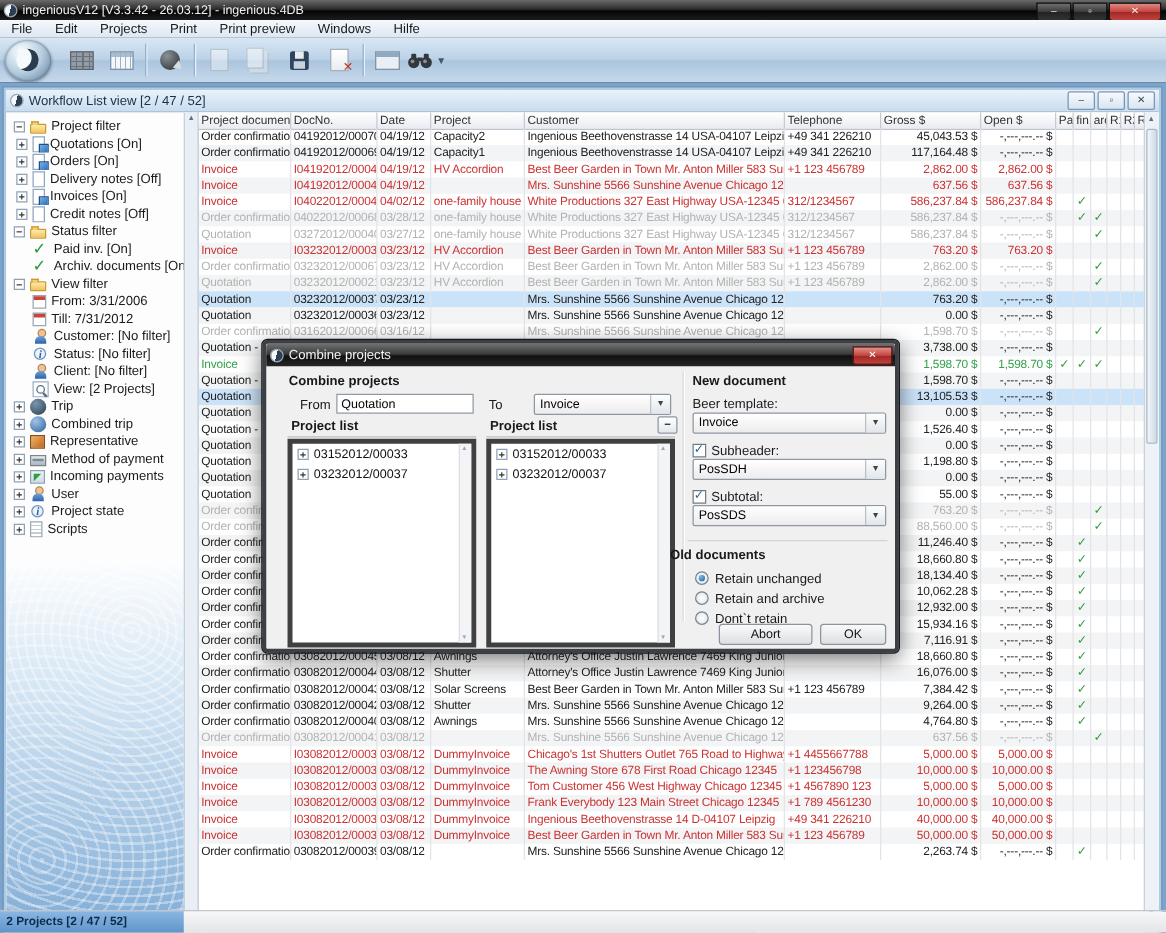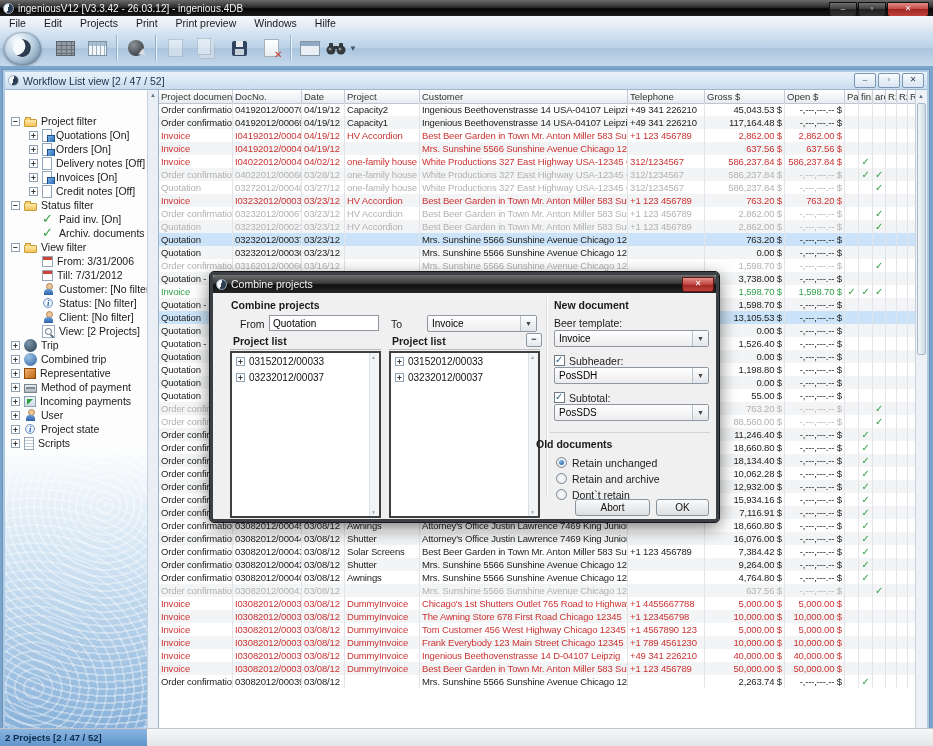--- a/index.html
+++ b/index.html
@@ -46,23 +46,23 @@
   .child-title{height:17px;background:linear-gradient(#eaf2fa,#c9dcee);display:flex;align-items:center;font-size:10.5px;color:#17324d;border-bottom:1px solid #9cb8d2;}
   .cbtns{margin-left:auto;display:flex;margin-right:3px;}
   .cbtn{width:20px;height:13px;border:1px solid #7a96b4;background:linear-gradient(#f7fafd,#d9e5f1);border-radius:2px;margin-left:2px;font-size:8px;line-height:11px;text-align:center;color:#33475c;}
   .child-main{flex:1;display:flex;min-height:0;}
   
   .sidebar{width:153px;background:#fdfdfd;border-right:1px solid #9cb2c8;position:relative;overflow:hidden;flex:none;}
   .side-deco{position:absolute;left:0;right:10px;top:355px;bottom:0;background:
       repeating-radial-gradient(circle at 70% 20%,rgba(255,255,255,.35) 0 2px,rgba(255,255,255,0) 2px 7px),
       repeating-radial-gradient(circle at 20% 80%,rgba(255,255,255,.3) 0 2px,rgba(255,255,255,0) 2px 9px),
       linear-gradient(#fdfefe,#cfe2f2 40%,#7fabd6);}
-  .tree{position:relative;padding-top:4px;margin-top:20px;}
+  .tree{position:relative;padding-top:4px;}
   .ti{height:14px;display:flex;align-items:center;font-size:10.5px;color:#1a1a1a;white-space:nowrap;overflow:hidden;padding-left:6px;}
-  .ti.ind1{padding-left:24px;}
+  .ti.ind1{padding-left:8px;}
   .exp{width:9px;height:9px;box-sizing:border-box;border:1px solid #8fa2b5;background:#fff;flex:none;margin-right:4px;position:relative;font:bold 8px "DejaVu Sans Mono",monospace;line-height:7px;text-align:center;color:#333;}
   .exp.exp-none{visibility:hidden;}
   .exp.exp-plus::before{content:'+';}
   .exp.exp-minus::before{content:'−';}
   .tico{width:13px;height:13px;position:relative;flex:none;margin-right:4px;}
   .i-folder{height:8px!important;margin-top:4px;background:linear-gradient(#fdeaa9,#f3c35e);border:1px solid #c99b35;border-radius:1px;box-sizing:border-box;}
   .i-folder::before{content:'';position:absolute;top:-3px;left:0;width:6px;height:3px;background:#f6cf72;border:1px solid #c99b35;border-bottom:none;box-sizing:border-box;}
   .i-docedit,.i-doc{width:10px!important;background:#fff;border:1px solid #8fa6bd;box-sizing:border-box;}
   .i-docedit::after{content:'';position:absolute;right:-4px;bottom:-2px;width:6px;height:6px;background:linear-gradient(135deg,#74b2e8,#2f6db8);border:1px solid #1d4f8c;}
   .i-check::before{content:'✓';position:absolute;left:0;top:-2px;font-size:13px;font-weight:bold;color:#2f9e3f;text-shadow:0 0 1px #fff;}
@@ -115,21 +115,21 @@
   .status-left{width:147px;background:linear-gradient(#8ab6e2,#5e93c9);color:#0c2c4e;font-weight:bold;font-size:9.5px;line-height:18px;padding-left:5px;box-sizing:border-box;}
   
   .dialog{left:210px;top:272px;width:509px;height:250px;background:#f0f0f0;border:3px solid rgba(45,48,52,.92);outline:1px solid #15181c;border-radius:4px;box-shadow:0 5px 18px rgba(0,0,0,.55);box-sizing:border-box;z-index:50;}
   .dlg-title{height:18px;background:linear-gradient(#707070,#3c3c3c 45%,#101010 55%,#262626);display:flex;align-items:center;color:#f4f4f4;font-size:10.5px;border-radius:2px 2px 0 0;}
   .dlg-close{margin-left:auto;margin-right:2px;width:30px;height:13px;background:linear-gradient(#e0938d,#c4423e 50%,#9e2824 50%,#c0423c);border:1px solid #641512;border-radius:0 0 3px 3px;color:#fff;font-size:8px;text-align:center;line-height:11px;}
   .dlg-label{position:absolute;font-size:10.5px;color:#1a1a1a;}
   .bold{font-weight:bold;}
   .dlg-input{position:absolute;background:#fff;border:1px solid #8e98a3;box-sizing:border-box;font-size:10px;padding:0 3px;height:16px;}
   .dlg-select{position:absolute;height:17px;border:1px solid #8e98a3;border-radius:2px;background:linear-gradient(#fff,#ececec);box-sizing:border-box;font-size:10px;display:flex;align-items:center;padding-left:4px;}
   .sel-arrow{margin-left:auto;width:15px;align-self:stretch;border-left:1px solid #b8c0c8;background:linear-gradient(#fdfdfd,#e2e6ea);display:flex;align-items:center;justify-content:center;font-size:7px;color:#444;}
-  .listbox{position:absolute;width:151px;height:167px;background:#fff;border:2px solid #404040;box-sizing:border-box;}
+  .listbox{position:absolute;width:151px;height:167px;background:#fff;border:4px solid #404040;box-sizing:border-box;}
   .lb-scroll{position:absolute;right:0;top:0;bottom:0;width:9px;border-left:1px solid #dce0e4;background:#f2f4f6;}
   .lb-scroll::before{content:'▲';position:absolute;top:1px;left:1px;font-size:5px;color:#9aa6b2;}
   .lb-scroll::after{content:'▼';position:absolute;bottom:1px;left:1px;font-size:5px;color:#9aa6b2;}
   .lb-item{height:16px;display:flex;align-items:center;font-size:10px;color:#111;padding-left:4px;}
   .hdr-line{position:absolute;height:1px;background:#b8bec4;}
   .vline{position:absolute;width:1px;background:#d8dcdf;box-shadow:1px 0 0 #fff;}
   .minusbtn{position:absolute;width:14px;height:12px;border:1px solid #8e98a3;background:linear-gradient(#fff,#e4e8ec);border-radius:2px;font-size:9px;line-height:10px;text-align:center;font-weight:bold;color:#222;}
   .cbx{position:absolute;width:11px;height:11px;background:#fff;border:1px solid #707a84;box-sizing:border-box;}
   .cbx.on::before{content:'✓';position:absolute;left:0px;top:-2px;font-size:10px;font-weight:bold;color:#2c628b;}
   .radio{position:absolute;width:11px;height:11px;border-radius:50%;background:radial-gradient(#fff,#dde3e8);border:1px solid #7a848e;box-sizing:border-box;}

